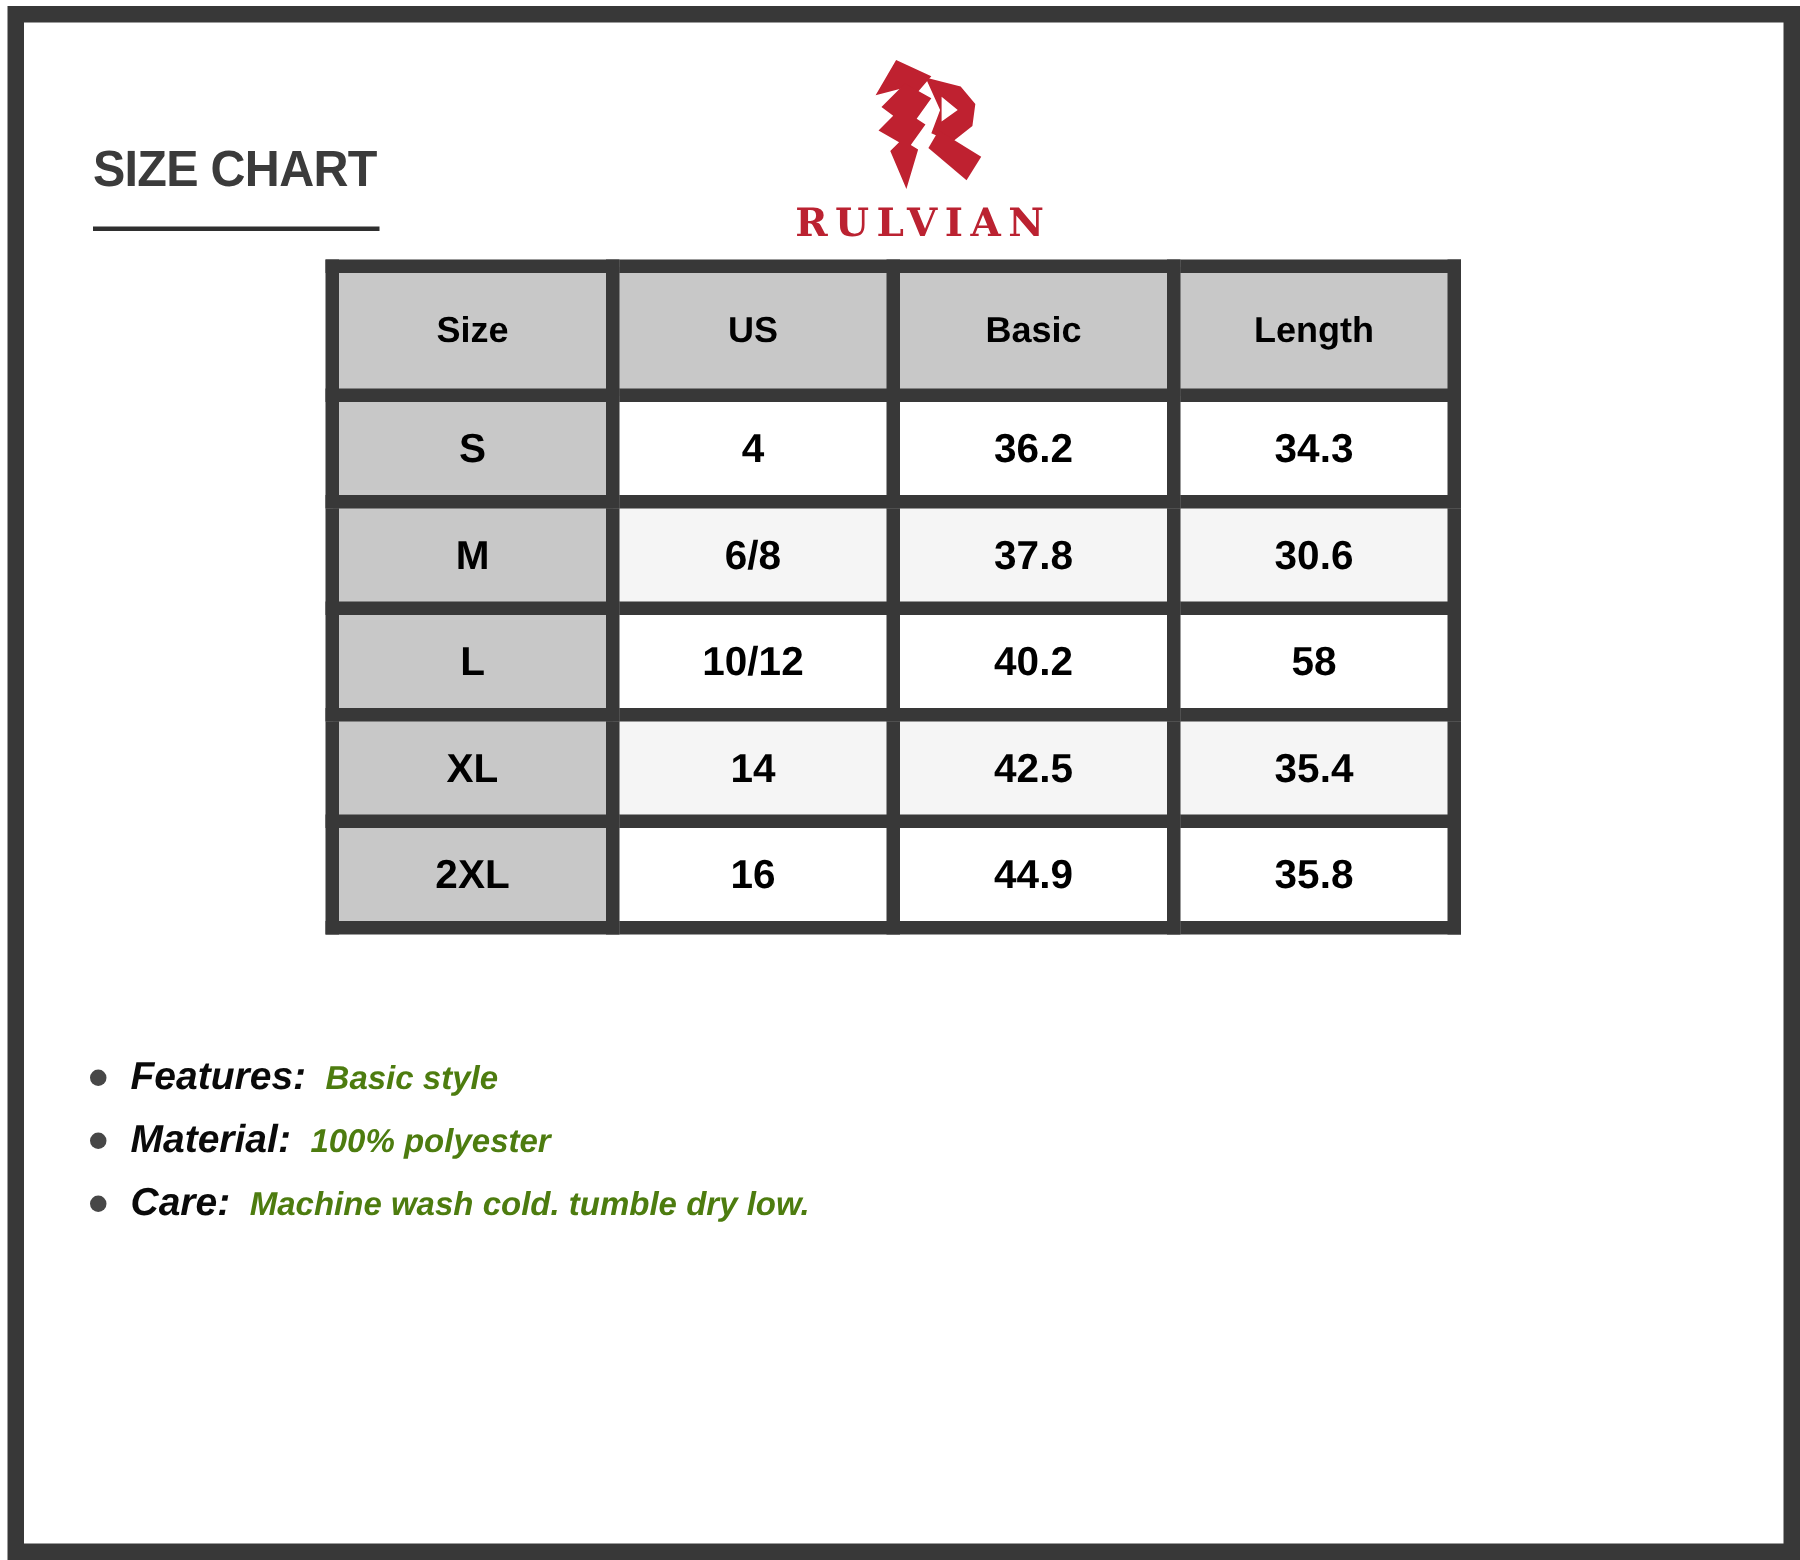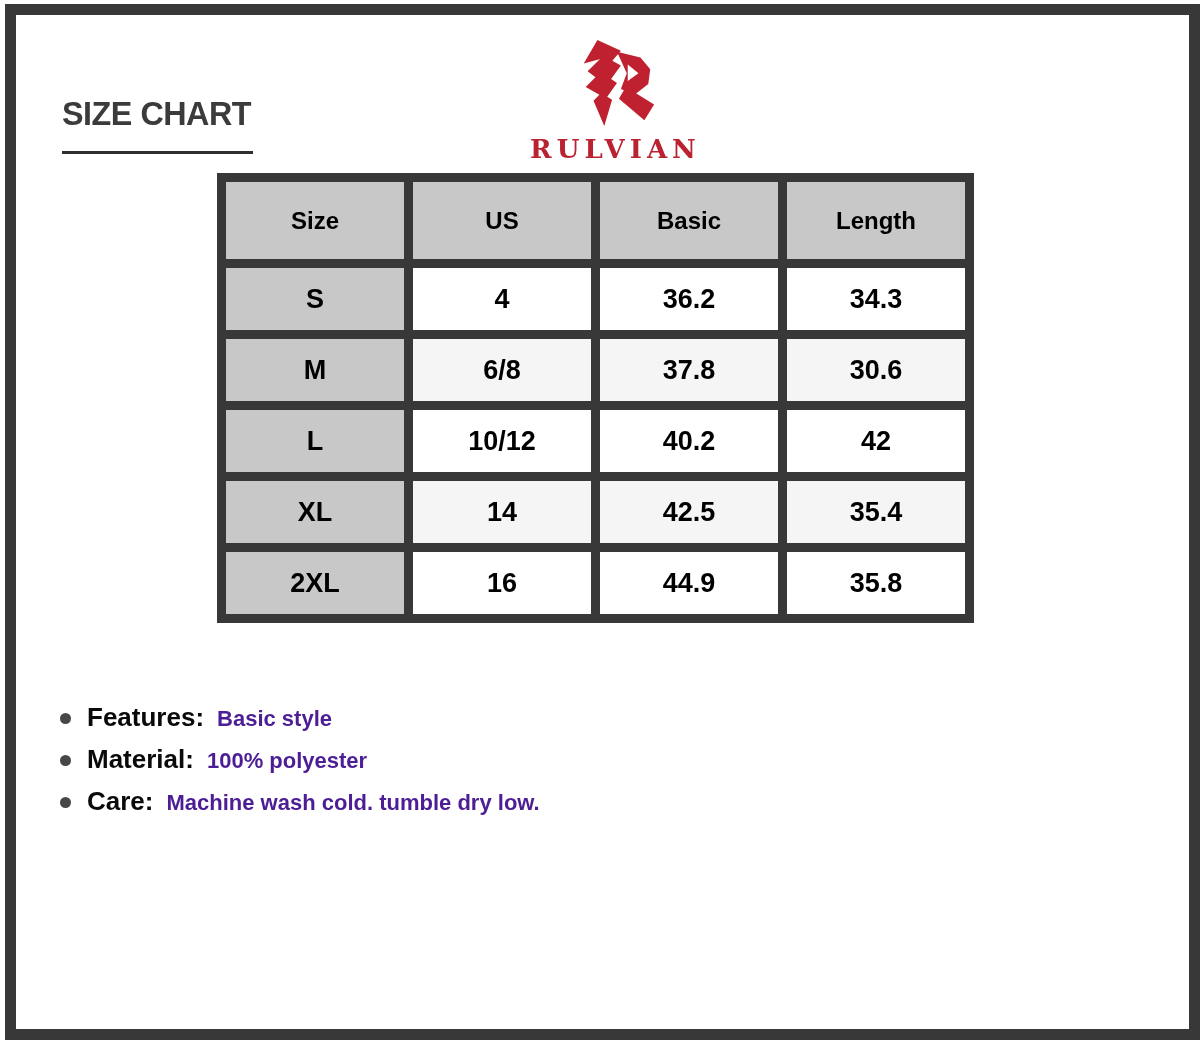--- a/index.html
+++ b/index.html
@@ -81,21 +81,21 @@
     font-size: 27px;
     background: #ffffff;
   }
   .size-table td.rowhead { background: #c8c8c8; }
   .size-table tr.alt td { background: #f5f5f5; }
   .size-table tr.alt td.rowhead { background: #c8c8c8; }
 
   
   .details {
     position: absolute; left: 60px; top: 702px;
-    margin: 0; padding: 0; list-style: none;
+    margin: 0; padding: 0; list-style: none; font-style: italic;
   }
   .details li {
     display: flex;
     align-items: baseline;
     line-height: 30px;
     margin-bottom: 10px;
     white-space: nowrap;
   }
   .dot {
     width: 11px; height: 11px;
@@ -107,21 +107,21 @@
   }
   .detail-label {
     font-size: 26px;
     font-weight: bold;
     color: #0a0a0a;
     margin-right: 13px;
   }
   .detail-value {
     font-size: 22px;
     font-weight: bold;
-    color: #4c1d95;
+    color: #4d7c0f;
   }
 </style>
 </head>
 <body>
 
 <div class="page">
   <div class="frame"></div>
 
   <div class="title-block">
     <h1 class="page-title">SIZE CHART</h1>
@@ -159,21 +159,21 @@
       <tr class="alt">
         <td class="rowhead">M</td>
         <td>6/8</td>
         <td>37.8</td>
         <td>30.6</td>
       </tr>
       <tr>
         <td class="rowhead">L</td>
         <td>10/12</td>
         <td>40.2</td>
-        <td>42</td>
+        <td>58</td>
       </tr>
       <tr class="alt">
         <td class="rowhead">XL</td>
         <td>14</td>
         <td>42.5</td>
         <td>35.4</td>
       </tr>
       <tr>
         <td class="rowhead">2XL</td>
         <td>16</td>

